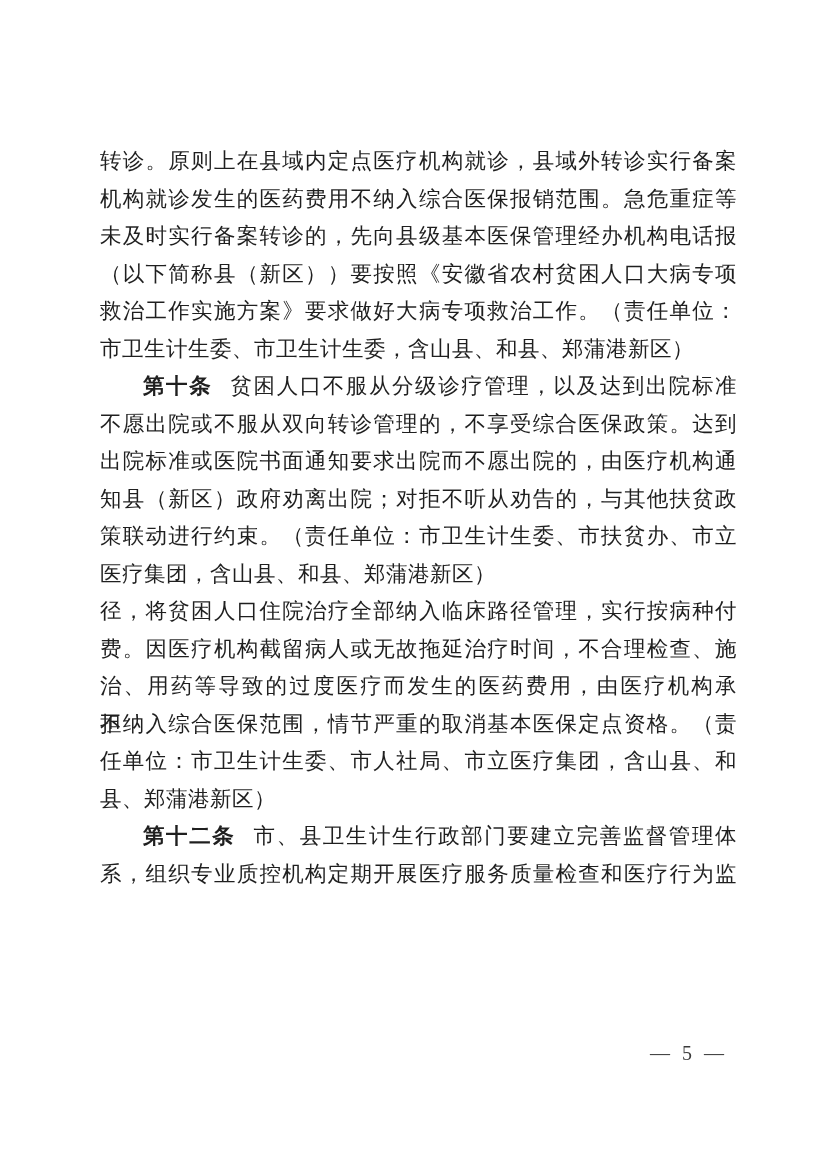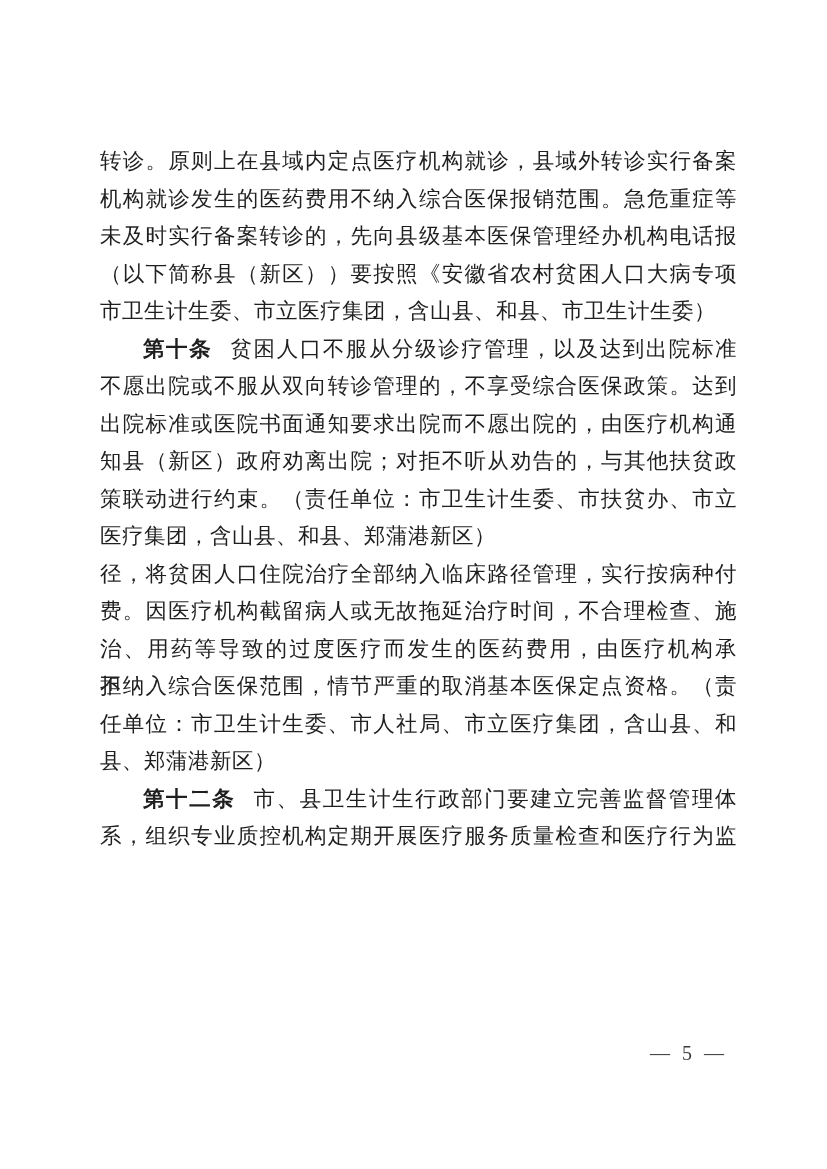--- a/index.html
+++ b/index.html
@@ -69,22 +69,23 @@
     <div class="line"><span class="line-text">转诊。原则上在县域内定点医疗机构就诊，县域外转诊实行备案</span></div>
 
 
     <div class="line"><span class="line-text">机构就诊发生的医药费用不纳入综合医保报销范围。急危重症等</span></div>
 
     <div class="line"><span class="line-text">未及时实行备案转诊的，先向县级基本医保管理经办机构电话报</span></div>
 
 
     <div class="line"><span class="line-text">（以下简称县（新区））要按照《安徽省农村贫困人口大病专项</span></div>
 
+    <div class="line"><span class="line-text">救治工作实施方案》要求做好大病专项救治工作。（责任单位：</span></div>
 
-    <div class="line short"><span class="line-text">市卫生计生委、市立医疗集团，含山县、和县、市卫生计生委）</span></div>
+    <div class="line short"><span class="line-text">市卫生计生委、市卫生计生委，含山县、和县、郑蒲港新区）</span></div>
 
     <div class="line indent"><span class="line-label">第十条</span><span class="line-text">贫困人口不服从分级诊疗管理，以及达到出院标准</span></div>
 
     <div class="line"><span class="line-text">不愿出院或不服从双向转诊管理的，不享受综合医保政策。达到</span></div>
 
     <div class="line"><span class="line-text">出院标准或医院书面通知要求出院而不愿出院的，由医疗机构通</span></div>
 
     <div class="line"><span class="line-text">知县（新区）政府劝离出院；对拒不听从劝告的，与其他扶贫政</span></div>
 
     <div class="line"><span class="line-text">策联动进行约束。（责任单位：市卫生计生委、市扶贫办、市立</span></div>

